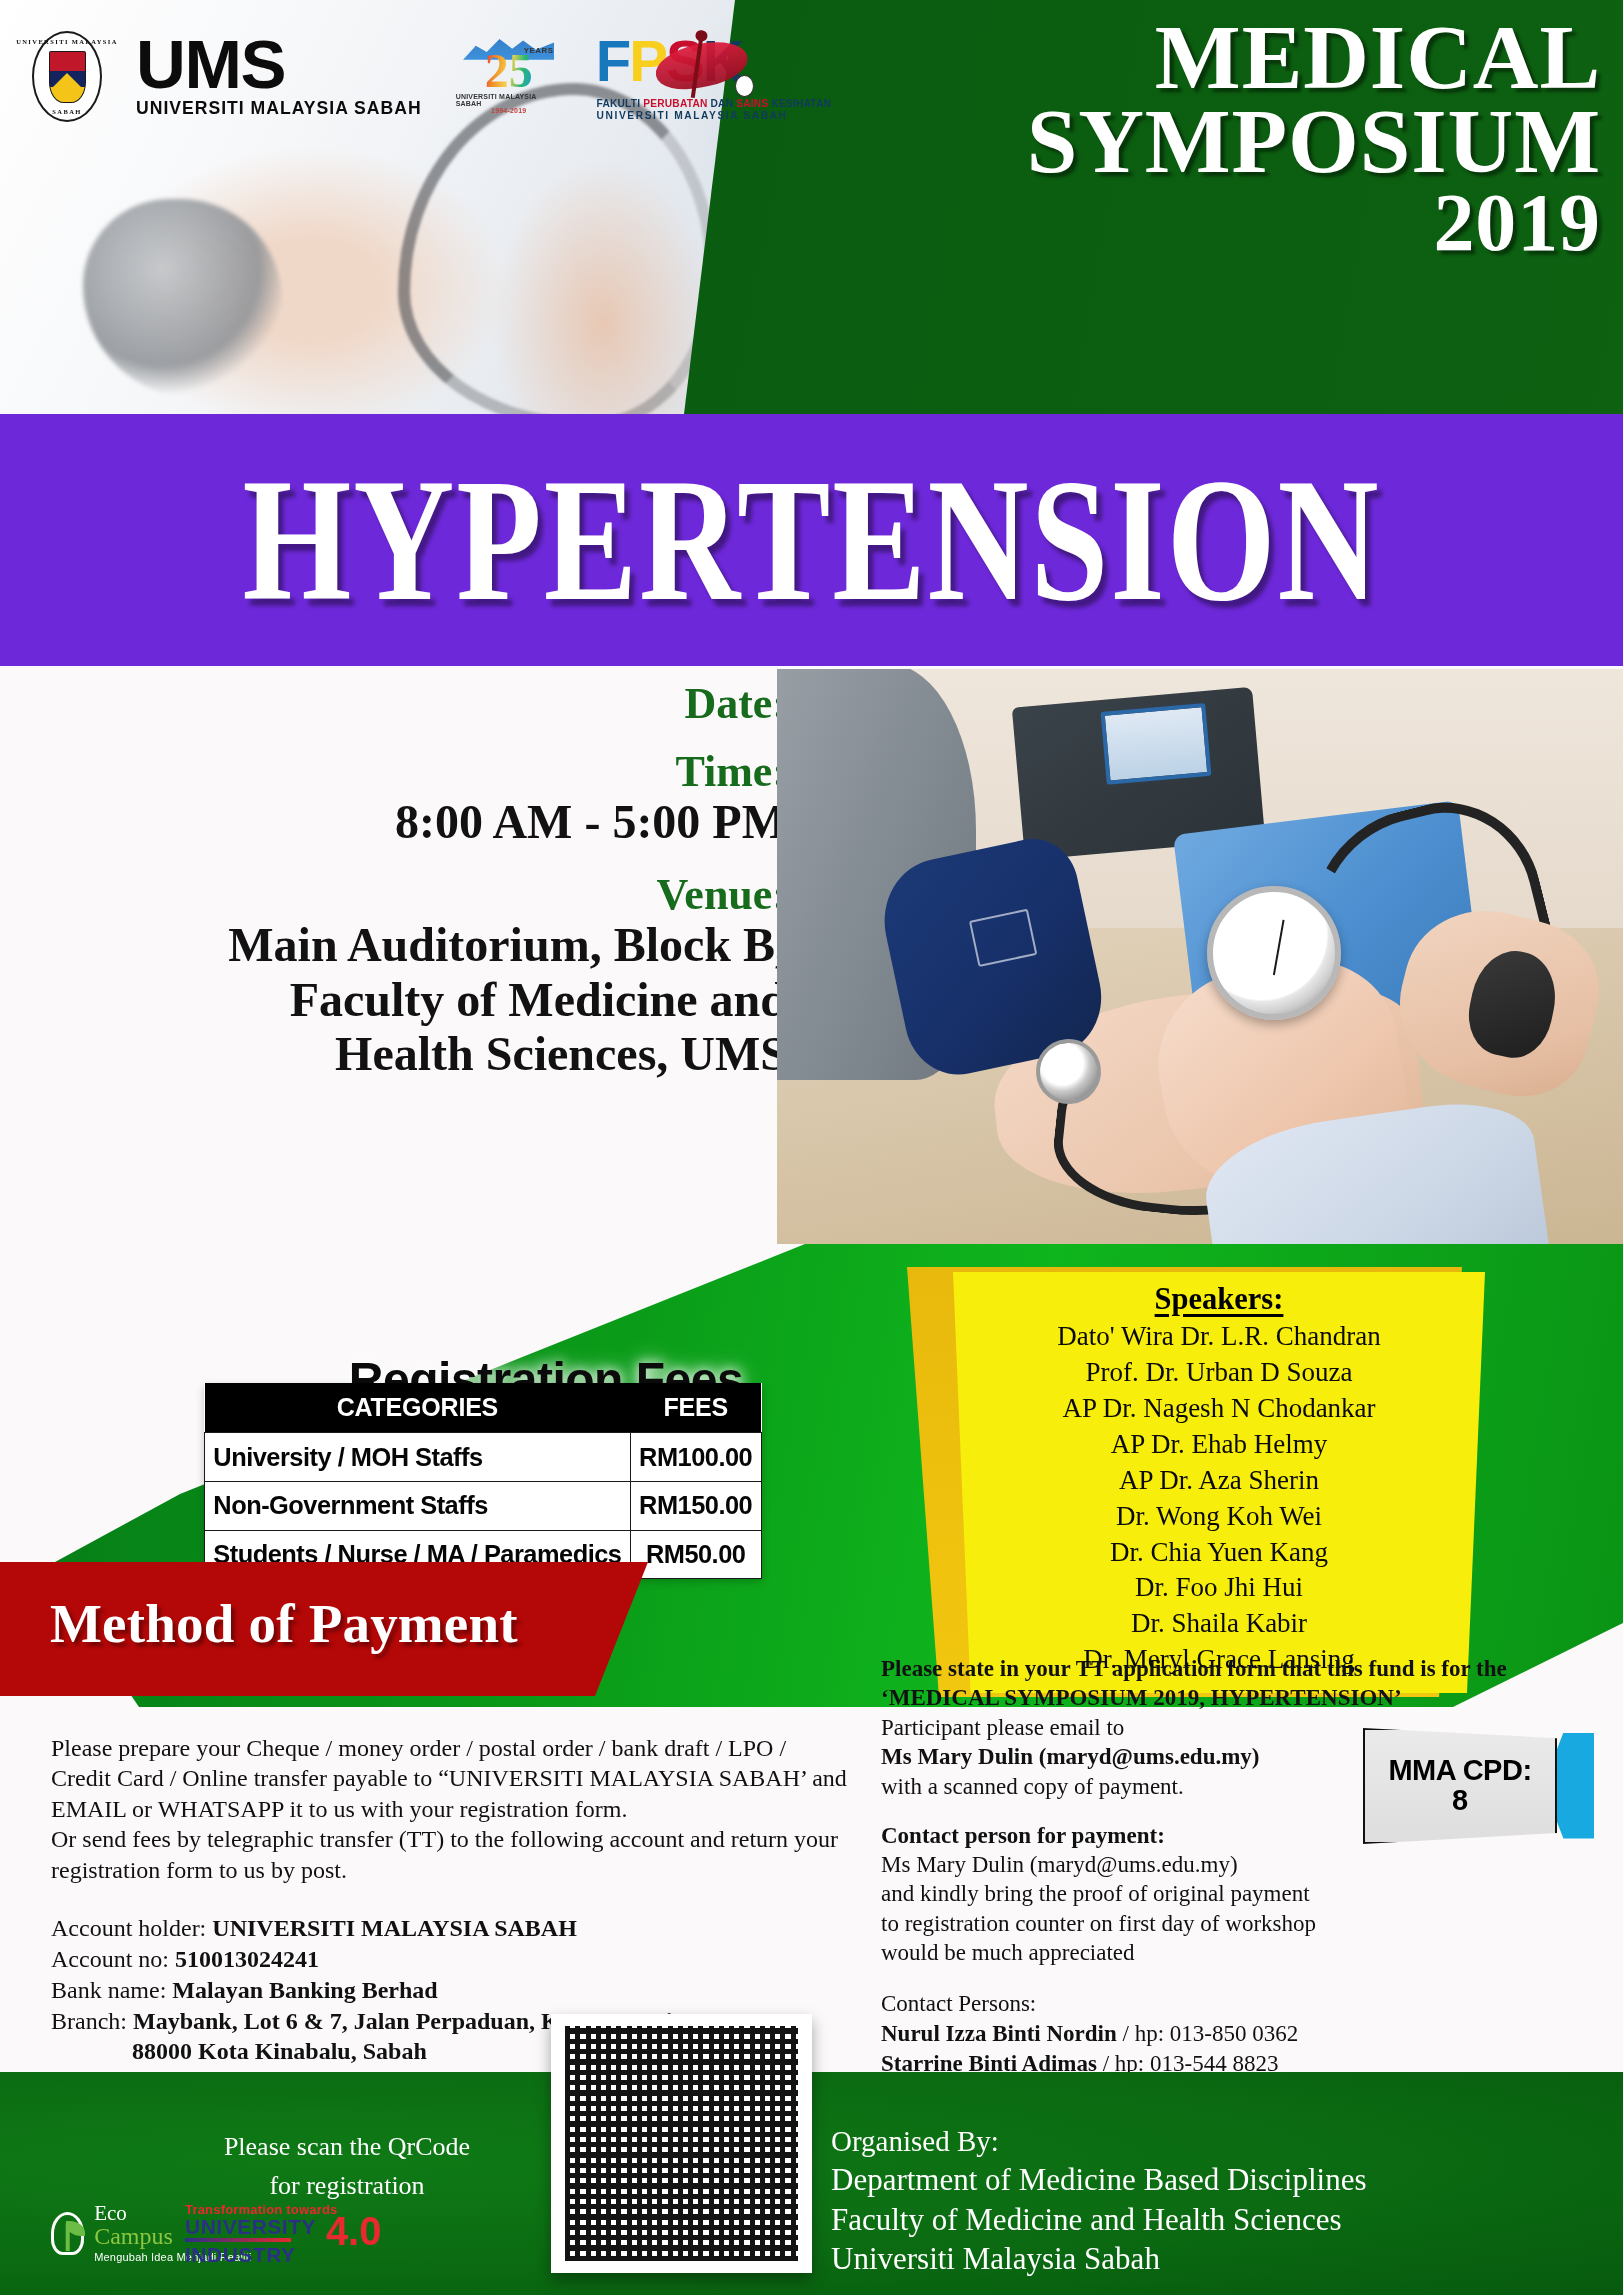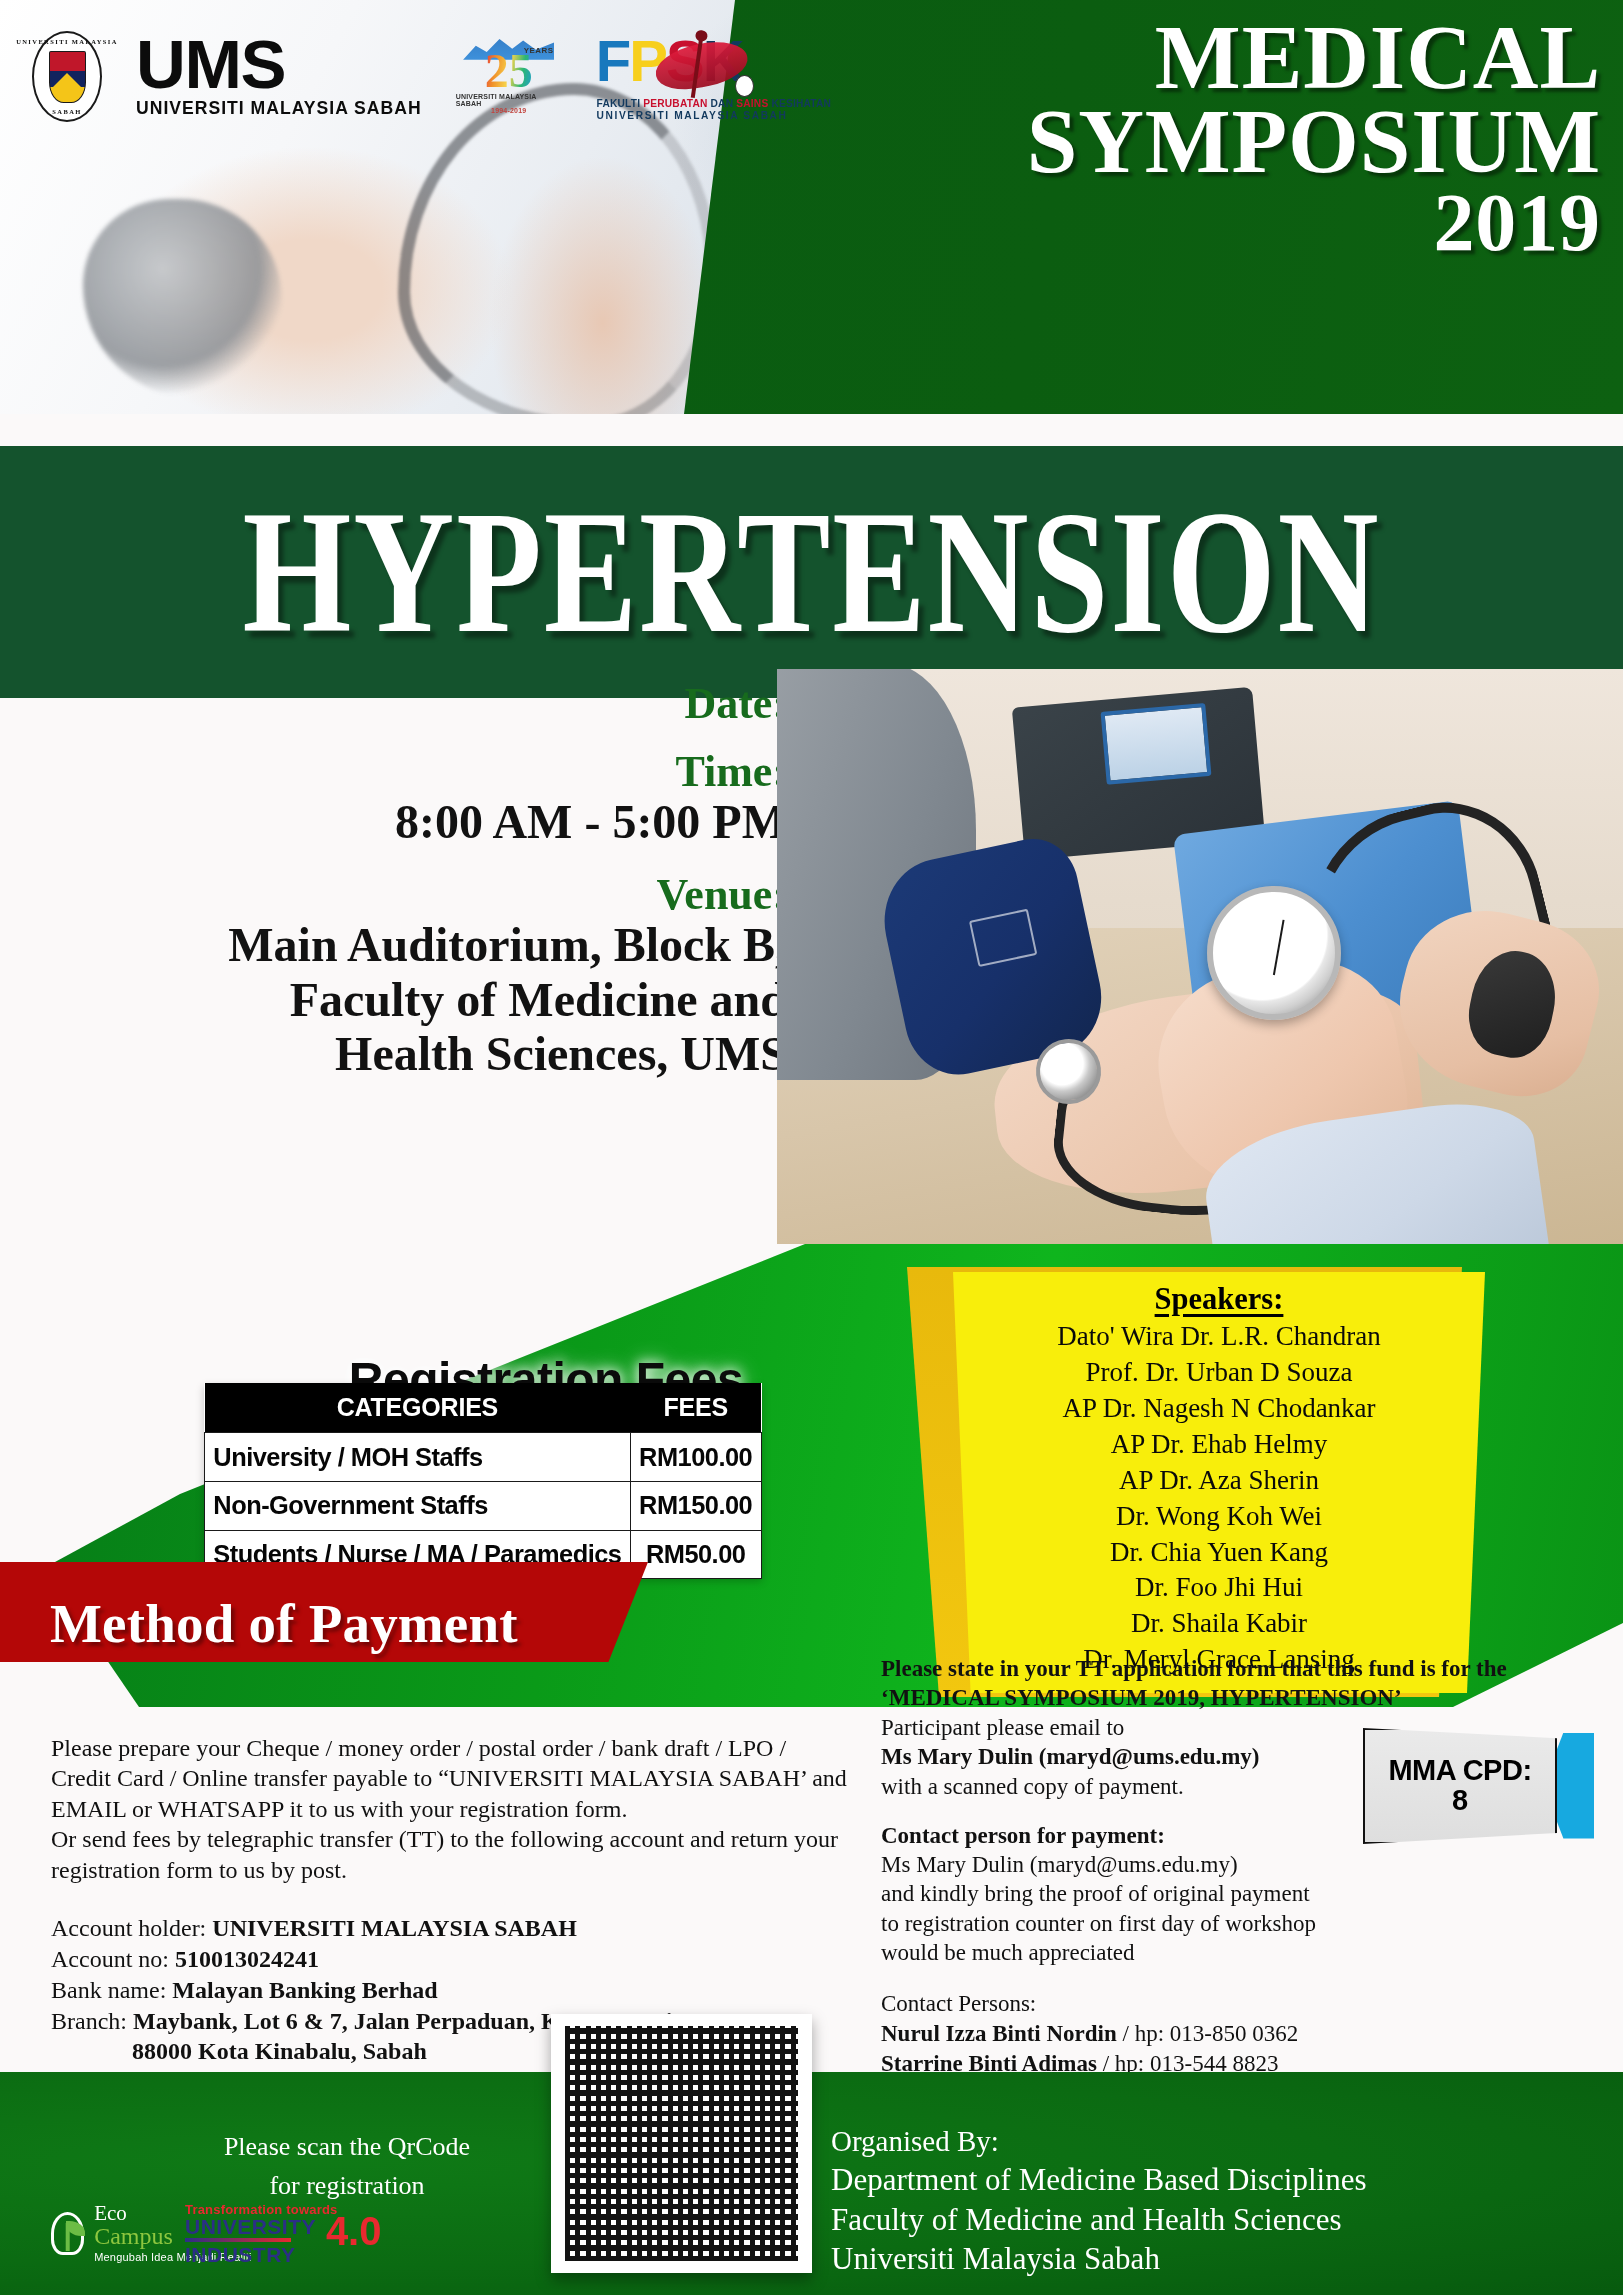--- a/index.html
+++ b/index.html
@@ -239,22 +239,22 @@
     font-family: "Liberation Sans", sans-serif;
     font-size: 10.2px; font-weight: bold; color: #12395e;
     letter-spacing: 1.6px; white-space: nowrap;
   }
 
   
   .hyper-band {
     position: absolute;
     left: 0; top: 414px;
     width: 1623px; height: 252px;
-    background: #14532d;
-    display: flex; align-items: center; justify-content: center; margin-top: 32px;
+    background: #6d28d9;
+    display: flex; align-items: center; justify-content: center;
   }
   .hyper-band .txt {
     font-family: "Liberation Serif", serif;
     font-weight: bold;
     font-size: 140px;
     color: #ffffff;
     letter-spacing: 1.9px;
     line-height: 1;
     text-shadow: 5.1px 5.1px 4.2px rgba(0,0,0,0.40);
     transform: scaleY(1.26);
@@ -499,21 +499,21 @@
     color: #060606;
     letter-spacing: -0.5px;
     white-space: nowrap;
   }
   .fee-table td.fee-val { text-align: center; }
 
   
   .mop-banner {
     position: absolute;
     left: 0; top: 1562px;
-    width: 648px; height: 100px;
+    width: 648px; height: 134px;
     background: #b40707;
     clip-path: polygon(0 0, 648px 0, 595px 134px, 0 134px);
   }
   .mop-banner .notch {
     position: absolute;
     left: 0; top: -51px;
     width: 120px; height: 56px;
     background: #b40707;
     clip-path: polygon(0 0, 56px 0, 88px 32px, 120px 42px, 120px 56px, 0 56px);
   }

